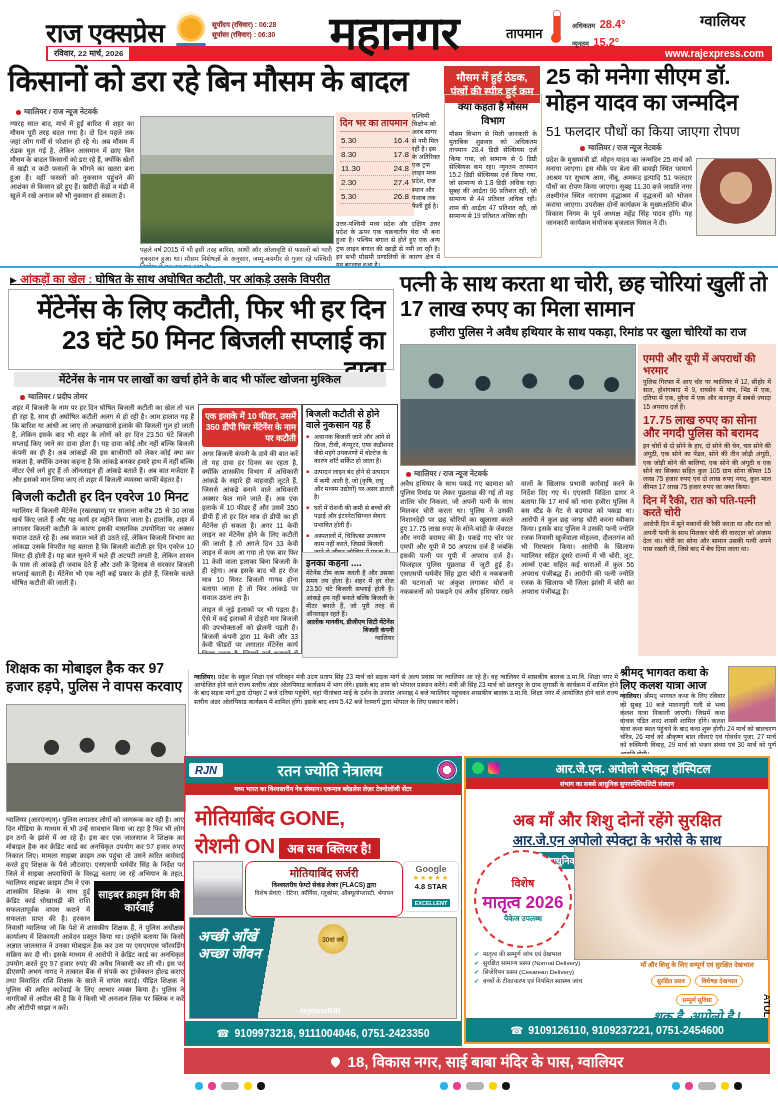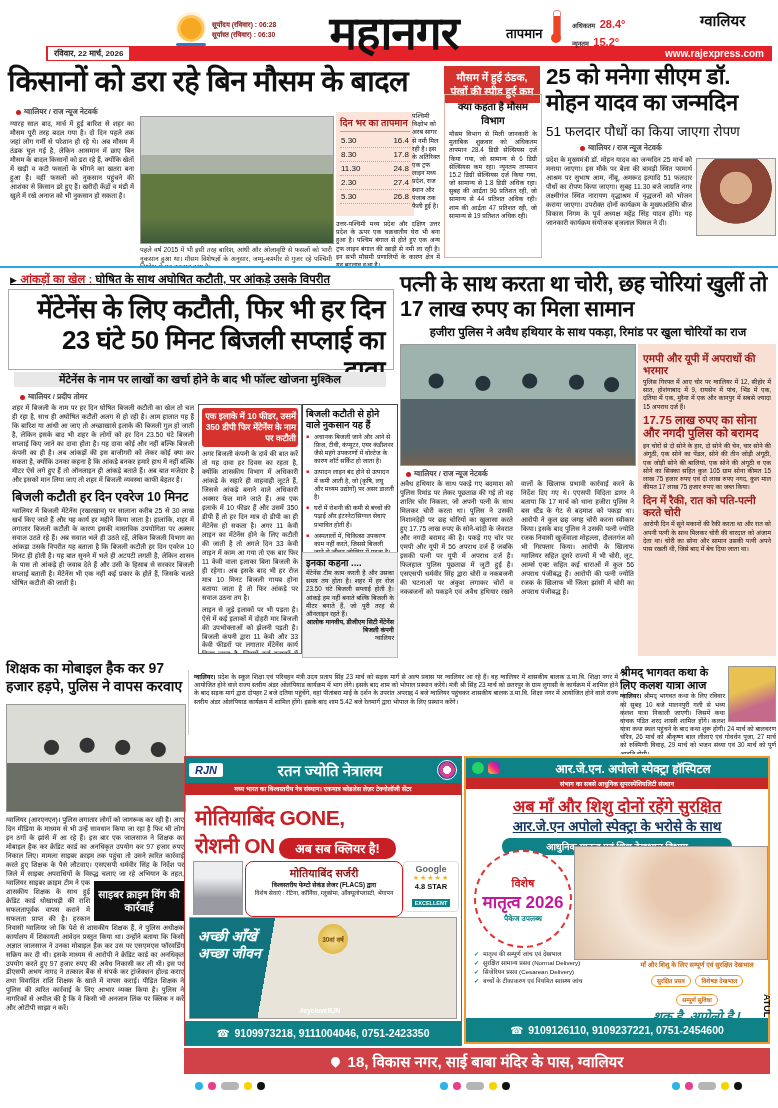--- a/index.html
+++ b/index.html
@@ -52,21 +52,21 @@
   .inka{background:#f0f0f0;border:1px solid #bbb;padding:3px;}
   .pinkbar{background:#f9e0d4;padding:5px;}
   .s-title{color:#9b1c1c;font-weight:900;line-height:1.15;margin:3px 0 2px 0;}
   .cyberbox{float:right;width:84px;background:#101010;color:#fff;font-weight:900;font-size:10.5px;line-height:1.25;text-align:center;padding:7px 3px;margin:2px 0 2px 4px;}
   
   .teal{background:#0e8287;color:#fff;}
   .adstrip{background:#c62828;color:#fff;font-size:6.3px;font-weight:bold;text-align:center;}
   .rjnchip{background:#fff;color:#14357a;font-weight:900;font-style:italic;font-size:11px;border-radius:2px;padding:1px 6px;}
   .circlogo{width:18px;height:18px;border-radius:50%;background:radial-gradient(circle,#fff 30%,#d8418c 32% 60%,#2b4ea0 62%);border:1px solid #fff;}
   .gone{font-size:21px;font-weight:900;color:#c81f25;letter-spacing:-0.5px;}
-  .clearchip{display:inline-block;background:#c81f25;color:#fff;font-weight:900;font-size:12.5px;padding:2px 16px;border-radius:10px;}
+  .clearchip{display:inline-block;background:#c81f25;color:#fff;font-weight:900;font-size:12.5px;padding:2px 8px;border-radius:1px;}
   .surg{border:1.5px solid #c81f25;border-radius:8px;padding:3px;}
   .gbadge{text-align:center;border:1px solid #ddd;border-radius:4px;padding:2px;}
   .stars{color:#f4b400;font-size:7px;letter-spacing:1px;}
   .excl{background:#0e8287;color:#fff;font-size:5.5px;font-weight:bold;padding:1px 3px;display:inline-block;}
   .slogan{font-style:italic;font-weight:900;color:#fff;text-shadow:1px 1px 0 #0e8287,-1px -1px 0 #0e8287;font-size:14px;line-height:1.2;}
   .gold{width:30px;height:30px;border-radius:50%;background:radial-gradient(circle,#f8e39a,#d7a92c);color:#7a4a00;font-size:6.5px;font-weight:900;display:flex;align-items:center;justify-content:center;text-align:center;}
   .phbar{display:flex;align-items:center;justify-content:center;gap:5px;font-weight:900;font-size:10.5px;}
   .wa{width:12px;height:12px;border-radius:50%;background:#25D366;display:inline-block;}
   .ig{width:12px;height:12px;border-radius:4px;background:linear-gradient(45deg,#f9ce34,#ee2a7b,#6228d7);display:inline-block;}
   .aph1{color:#c81f25;font-weight:900;font-size:16.5px;}
@@ -92,20 +92,21 @@
   .ph-eye{background:linear-gradient(100deg,#12727d 0 30%,#e8e4da 30% 100%);}
   .ph-machine{background:linear-gradient(#eceef0 0 30%,#9b9ba3 70%);}
   .ph-mother{background:radial-gradient(circle at 55% 35%,#e8c8ae 0 22%,#f4e6d8 50%,#dfc4aa);}
 </style>
 </head>
 <body>
 
 <div id="page">
 
   <div class="abs" style="left:0;top:0;width:778px;height:62px;">
+    <div class="abs paper" style="left:46px;top:14px;">राज एक्सप्रेस</div>
     <div class="abs redbar" style="left:46px;top:46px;width:726px;">
       <span class="datechip">रविवार, 22 मार्च, 2026</span>
       <span class="site">www.rajexpress.com</span>
     </div>
     <div class="abs" style="left:176px;top:12px;">
       <div class="sun"></div>
         <div class="sunwave"></div>
     </div>
     <div class="abs suntxt" style="left:212px;top:20px;width:90px;">
       <div>सूर्योदय (रविवार) : 06:28</div>
@@ -293,21 +294,21 @@
     </div>
   </div>
 
   <div class="abs" style="left:464px;top:756px;width:306px;height:288px;border:2px solid #f09a2e;box-sizing:border-box;">
     <div class="teal" style="height:20px;display:flex;align-items:center;gap:4px;padding:0 6px;">
       <span class="wa"></span>
       <span class="ig"></span>
       <span class="b" style="flex:1;text-align:center;font-size:12px;">आर.जे.एन. अपोलो स्पेक्ट्रा हॉस्पिटल</span>
     </div>
     <div class="adstrip" style="height:11px;line-height:11px;">संभाग का सबसे आधुनिक सुपरस्पेशियलिटी संस्थान</div>
-    <div class="aph1 c" style="margin-top:5px;text-decoration:underline;">अब माँ और शिशु दोनों रहेंगे सुरक्षित</div>
+    <div class="aph1 c" style="margin-top:19px;">अब माँ और शिशु दोनों रहेंगे सुरक्षित</div>
     <div class="aph2 c">आर.जे.एन अपोलो स्पेक्ट्रा के भरोसे के साथ</div>
     <div class="deptban" style="width:230px;margin:3px auto;">आधुनिक मातृत्व एवं शिशु देखभाल विभाग</div>
     <div class="abs starburst" style="left:8px;top:92px;justify-content:center;">
       <div class="red b" style="font-size:11px;">विशेष</div>
       <div class="b" style="font-size:17px;color:#c2189c;">मातृत्व 2026</div>
       <div class="b" style="font-size:7.5px;color:#0e8287;">पैकेज उपलब्ध</div>
     </div>
     <div class="abs ph ph-mother" style="left:108px;top:88px;width:192px;height:112px;"></div>
     <div class="abs" style="left:8px;top:192px;width:150px;">
       <div class="svc">मातृत्व की सम्पूर्ण जांच एवं देखभाल</div>

